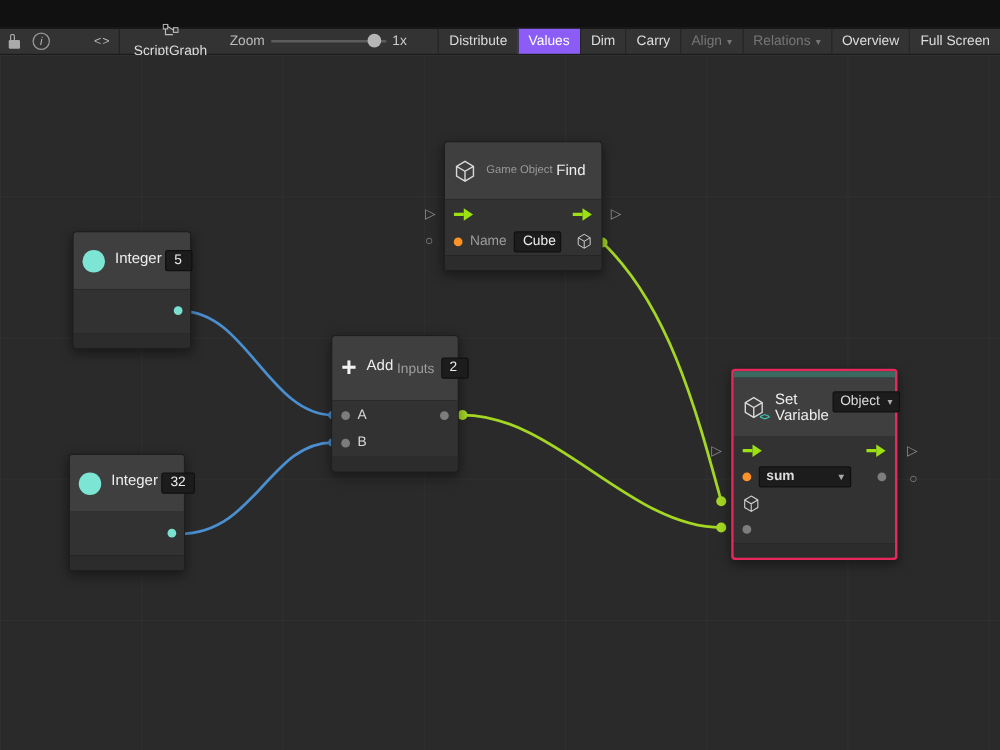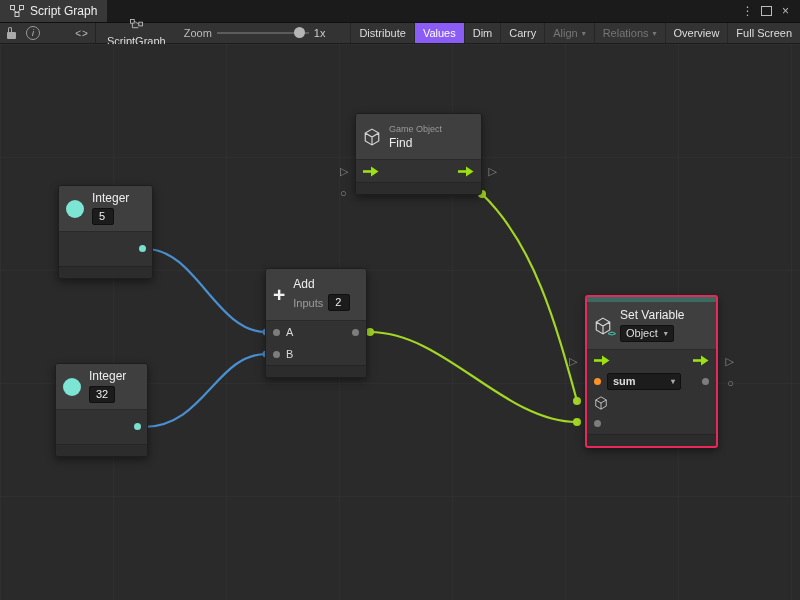--- a/index.html
+++ b/index.html
@@ -47,21 +47,21 @@
           background-size:113px 113px;}
   .wires{position:absolute;inset:0;width:100%;height:100%;}
 
   
   .node{position:absolute;background:#373737;border:1px solid #1e1e1e;border-radius:3px;
         box-shadow:0 3px 9px rgba(0,0,0,.45);box-sizing:border-box;font-size:11px;}
   .node.selected{border:2px solid #e8275b;}
   .n-accent{height:5px;background:#3a6a60;border-radius:1px 1px 0 0;}
   .n-head{background:#3f3f3f;border-bottom:1px solid #2a2a2a;padding:5px 7px;
           display:flex;align-items:center;gap:8px;border-radius:2px 2px 0 0;box-sizing:border-box;}
-  .n-col{display:flex;flex-direction:column;gap:3px;align-items:flex-start;}
+  .n-col{display:flex;flex-direction:row;gap:3px;align-items:flex-start;}
   .n-title{color:#eee;font-size:12px;line-height:13px;}
   .n-cat{color:#9a9a9a;font-size:9px;line-height:10px;}
   .field{background:#1c1c1c;border:1px solid #101010;border-radius:2px;color:#eee;
          padding:1px 6px;font-size:11px;line-height:13px;display:inline-block;min-width:8px;}
   .dd{background:#1c1c1c;border:1px solid #101010;border-radius:2px;color:#ddd;
       padding:1px 5px;display:inline-flex;align-items:center;gap:6px;font-size:11px;line-height:13px;}
   .dd .caret{font-size:8px;color:#aaa;}
   .combo{justify-content:space-between;min-width:62px;}
   .n-body{background:#323232;position:relative;}
   .port-row{height:22px;display:flex;align-items:center;padding:0 7px;gap:6px;position:relative;box-sizing:border-box;}
@@ -80,38 +80,20 @@
   .sv-icon{position:relative;width:18px;height:18px;flex:none;}
   .sv-icon .angle{position:absolute;right:-3px;bottom:-3px;color:#40c8b4;font-size:8px;font-weight:bold;
                   letter-spacing:-1px;background:transparent;line-height:8px;}
   .spacer{flex:1;}
 </style>
 </head>
 <body>
 
 <div class="stage">
 
-  <div class="titlebar">
-    <div class="tab">
-      <svg width="14" height="12" viewBox="0 0 14 12">
-        <rect x="0.5" y="0.5" width="4" height="4" fill="none" stroke="#ccc"></rect>
-        <rect x="9.5" y="0.5" width="4" height="4" fill="none" stroke="#ccc"></rect>
-        <rect x="5" y="7.5" width="4" height="4" fill="none" stroke="#ccc"></rect>
-        <path d="M2.5 4.5 L7 7.5 M11.5 4.5 L7 7.5" stroke="#ccc" fill="none"></path>
-      </svg>
-      <span>Script Graph</span>
-    </div>
-    <div class="title-controls">
-      <span class="ctrl">⋮</span>
-      <span class="ctrl">
-          <span class="maximize-box"></span>
-        </span>
-      <span class="ctrl">×</span>
-    </div>
-  </div>
 
   <div class="toolbar">
     <span class="tb-icon">
         <span class="lock-shape"></span>
       </span>
     <span class="tb-icon">
       <span class="info-circle">i</span>
     </span>
     <span class="tb-icon" style="margin-left:26px">
       <span class="code-glyph">&lt; &gt;</span>
@@ -250,20 +232,29 @@
           <svg width="16" height="11" viewBox="0 0 16 11">
             <rect y="4.2" width="8" height="2.6" fill="#9ce112"></rect>
               <polygon points="8,0.5 15.5,5.5 8,10.5" fill="#9ce112"></polygon>
           </svg>
           <span class="spacer"></span>
           <svg width="16" height="11" viewBox="0 0 16 11">
             <rect y="4.2" width="8" height="2.6" fill="#9ce112"></rect>
               <polygon points="8,0.5 15.5,5.5 8,10.5" fill="#9ce112"></polygon>
           </svg>
         </div>
+        <div class="port-row">
+          <span class="dot orange"></span>
+          <span class="sub">Name</span>
+          <span class="field">Cube</span>
+          <span class="spacer"></span>
+          <svg width="14" height="14" viewBox="0 0 16 16">
+            <path d="M8 1 L14 4.5 L14 11.5 L8 15 L2 11.5 L2 4.5 Z M2 4.5 L8 8 L14 4.5 M8 8 L8 15" stroke="#cfcfcf" fill="none"></path>
+          </svg>
+        </div>
       </div>
       <div class="n-foot"></div>
     </div>
 
     <div class="node selected" style="left:585px;top:251px;width:133px;">
       <span class="ext l" style="top:59px;left:-18px;">▷</span>
       <span class="ext r" style="top:59px;right:-18px;">▷</span>
       <span class="ext r" style="top:81px;right:-18px;">○</span>
       <div class="n-accent"></div>
       <div class="n-head" style="height:48px;">

